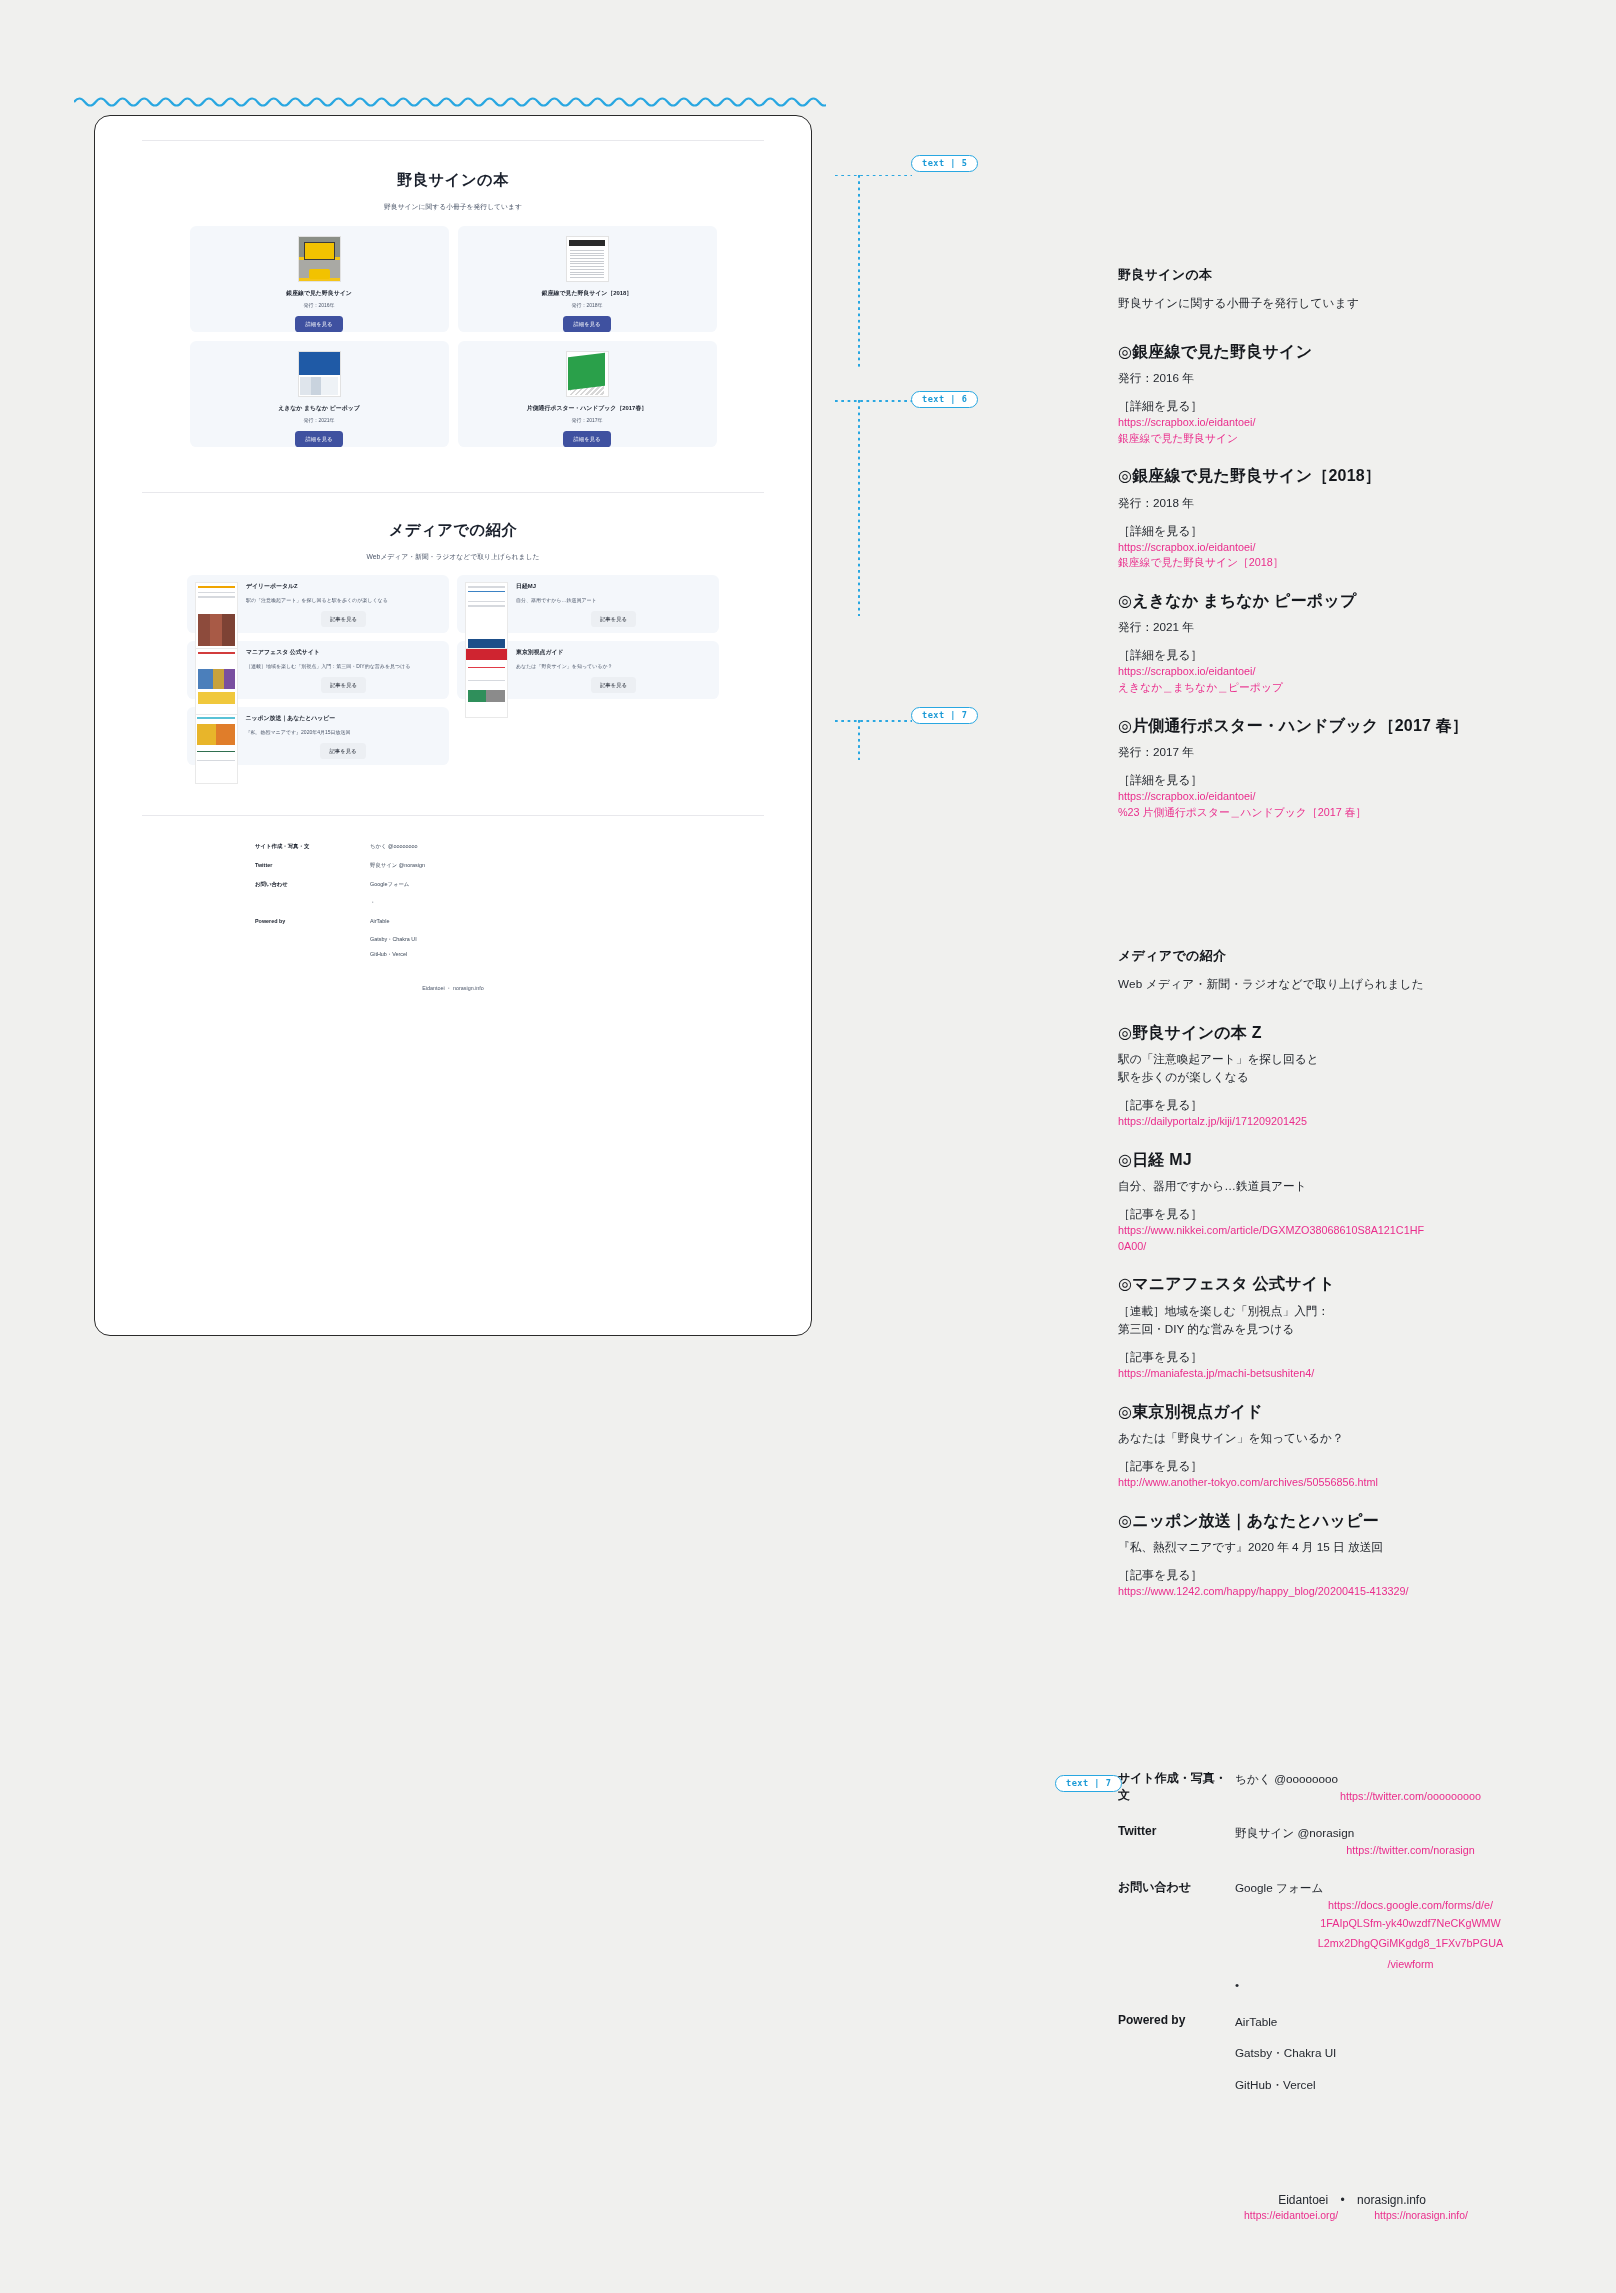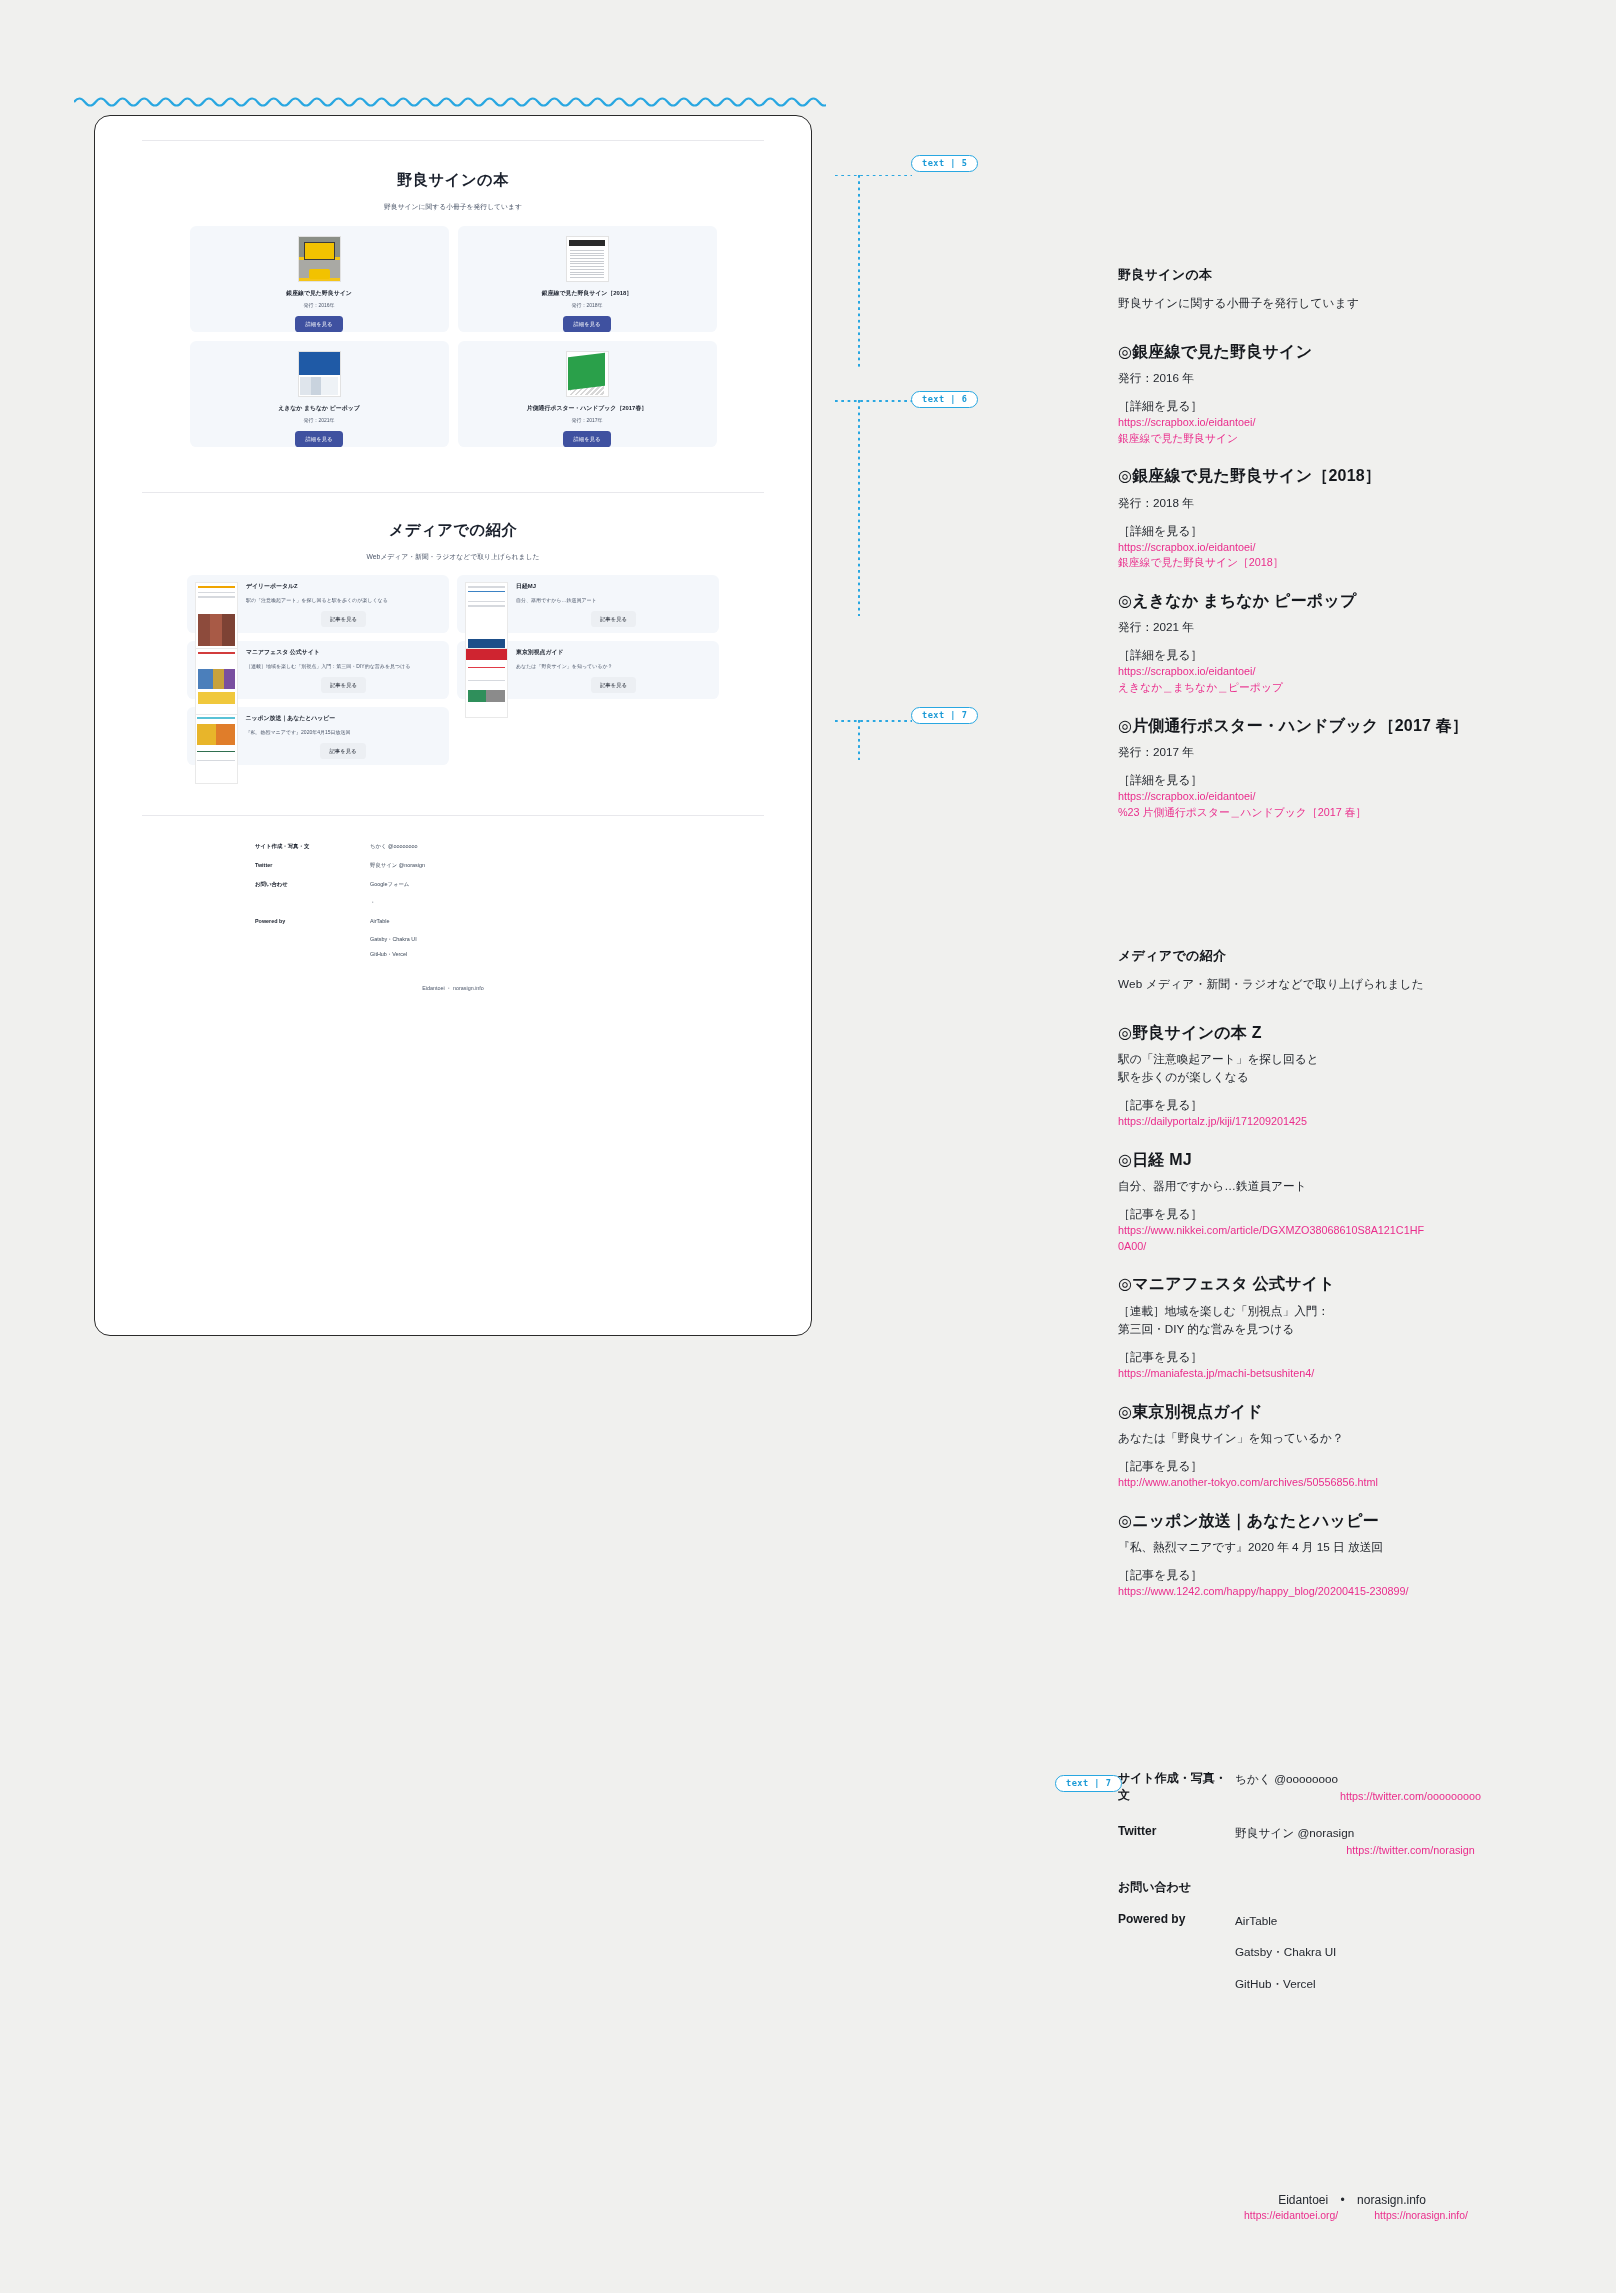--- a/index.html
+++ b/index.html
@@ -399,21 +399,21 @@
         <div class="item-h">◎東京別視点ガイド</div>
         <div class="plain">あなたは「野良サイン」を知っているか？</div>
         <div class="bracket">［記事を見る］</div>
         <div class="lnk">http://www.another-tokyo.com/archives/50556856.html</div>
       </div>
 
       <div class="ann-item">
         <div class="item-h">◎ニッポン放送｜あなたとハッピー</div>
         <div class="plain">『私、熱烈マニアです』2020 年 4 月 15 日 放送回</div>
         <div class="bracket">［記事を見る］</div>
-        <div class="lnk">https://www.1242.com/happy/happy_blog/20200415-230899/</div>
+        <div class="lnk">https://www.1242.com/happy/happy_blog/20200415-413329/</div>
       </div>
     </div>
 
     <div class="ann-blk" style="top:1770px;">
       <div class="credit-grid">
         <div class="credit-lbl">サイト作成・写真・文</div>
         <div class="credit-val">
           <div class="plain">ちかく @oooooooo</div>
           <div class="lnk">https://twitter.com/ooooooooo</div>
         </div>
@@ -422,20 +422,28 @@
       <div class="credit-grid" style="margin-top:20px">
         <div class="credit-lbl">Twitter</div>
         <div class="credit-val">
           <div class="plain">野良サイン @norasign</div>
           <div class="lnk">https://twitter.com/norasign</div>
         </div>
       </div>
 
       <div class="credit-grid" style="margin-top:20px">
         <div class="credit-lbl">お問い合わせ</div>
+        <div class="credit-val">
+          <div class="plain">Google フォーム</div>
+          <div class="lnk">https://docs.google.com/forms/d/e/</div>
+          <div class="lnk sp">1FAIpQLSfm-yk40wzdf7NeCKgWMW</div>
+          <div class="lnk sp">L2mx2DhgQGiMKgdg8_1FXv7bPGUA</div>
+          <div class="lnk sp">/viewform</div>
+          <div class="bullet-dot">•</div>
+        </div>
       </div>
 
       <div class="credit-grid" style="margin-top:9px">
         <div class="credit-lbl">Powered by</div>
         <div class="credit-val">
           <div class="plain">AirTable</div>
           <div class="plain" style="margin-top:13.5px">Gatsby・Chakra UI</div>
           <div class="plain" style="margin-top:13.5px">GitHub・Vercel</div>
         </div>
       </div>

